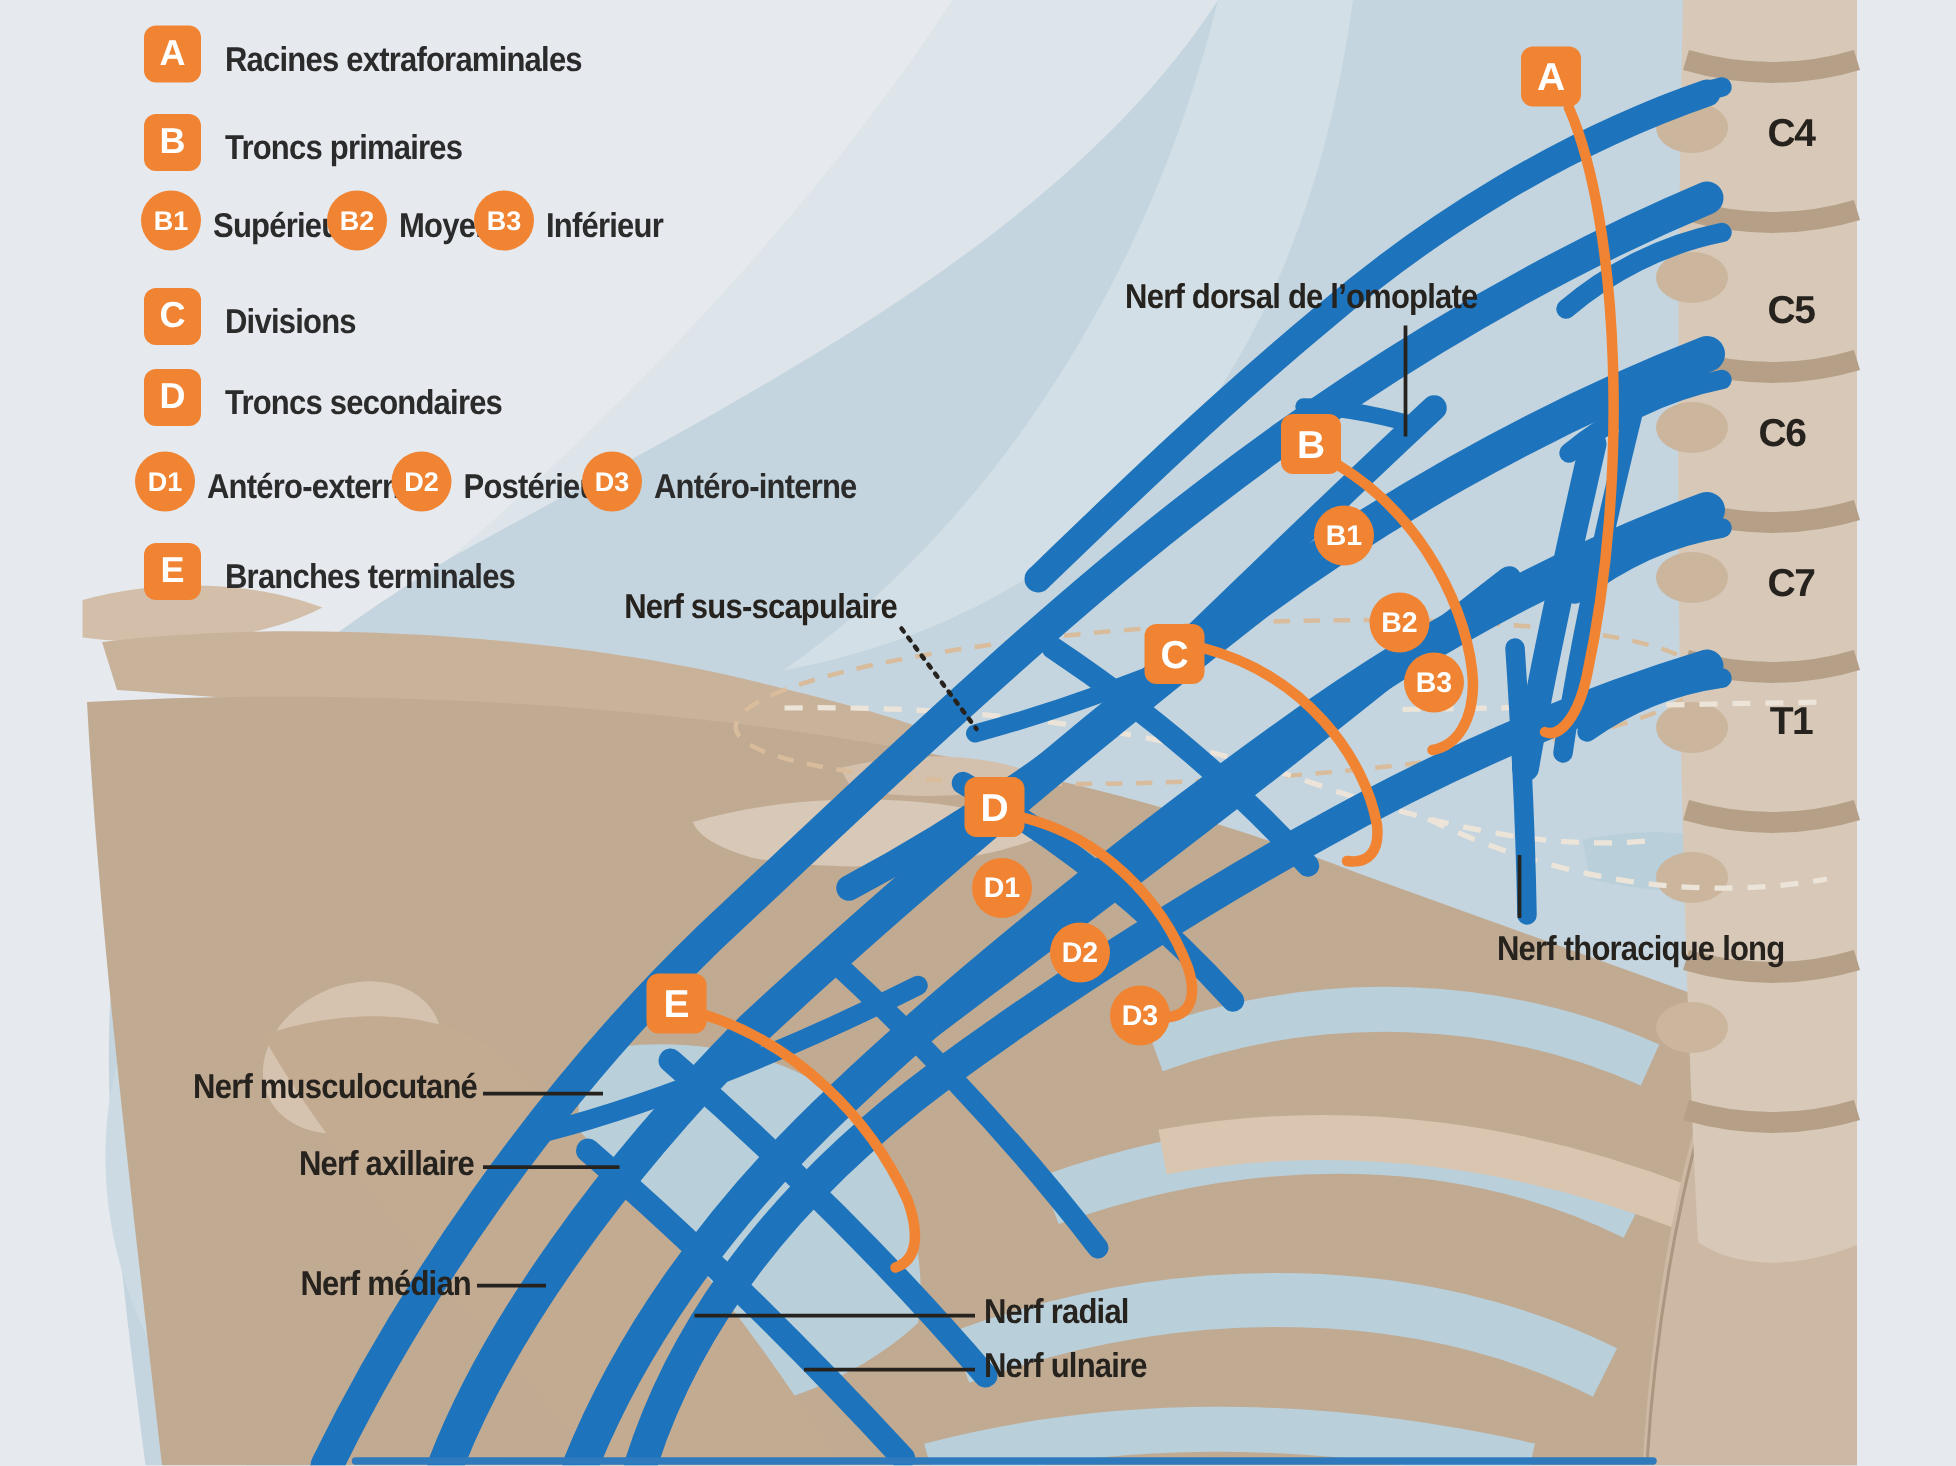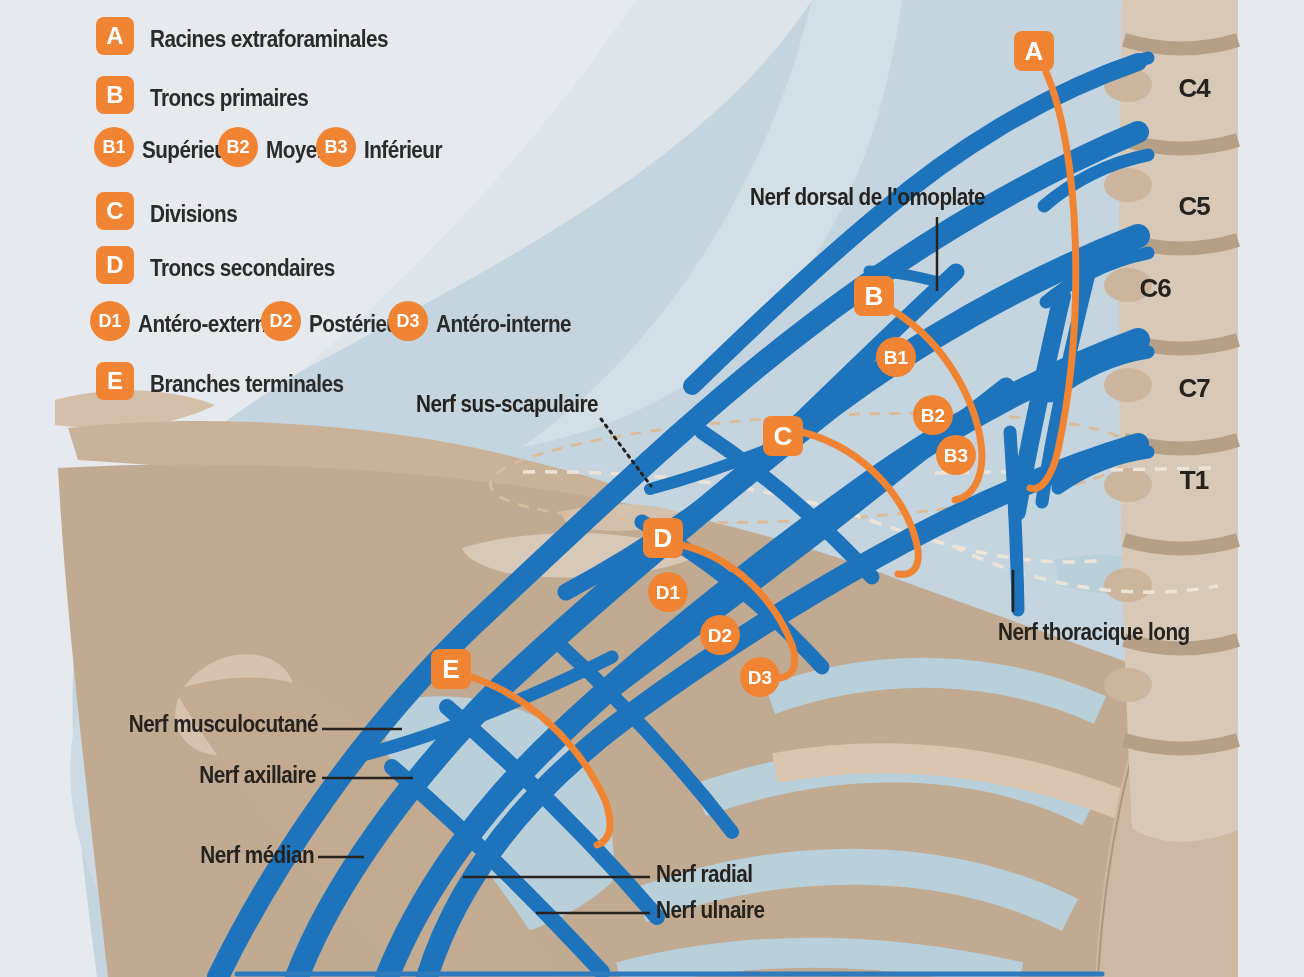--- a/index.html
+++ b/index.html
@@ -187,17 +187,17 @@
   <div class="lbl o-r" style="left:380px;top:391px;width:218px;">Nerf sus-scapulaire</div>
   <div class="lbl o-l" style="left:998px;top:619px;">Nerf thoracique long</div>
   <div class="lbl o-r" style="left:90px;top:711px;width:228px;">Nerf musculocutané</div>
   <div class="lbl o-r" style="left:90px;top:762px;width:226px;">Nerf axillaire</div>
   <div class="lbl o-r" style="left:90px;top:842px;width:224px;">Nerf médian</div>
   <div class="lbl o-l" style="left:656px;top:861px;">Nerf radial</div>
   <div class="lbl o-l" style="left:656px;top:897px;">Nerf ulnaire</div>
 
   <div class="vert" style="left:1162px;top:73px;">C4</div>
   <div class="vert" style="left:1162px;top:191px;">C5</div>
-  <div class="vert" style="left:1123px;top:273px;">C6</div>
+  <div class="vert" style="left:1156px;top:273px;">C6</div>
   <div class="vert" style="left:1162px;top:373px;">C7</div>
   <div class="vert" style="left:1162px;top:465px;">T1</div>
 
 </div>
 
 </body></html>

